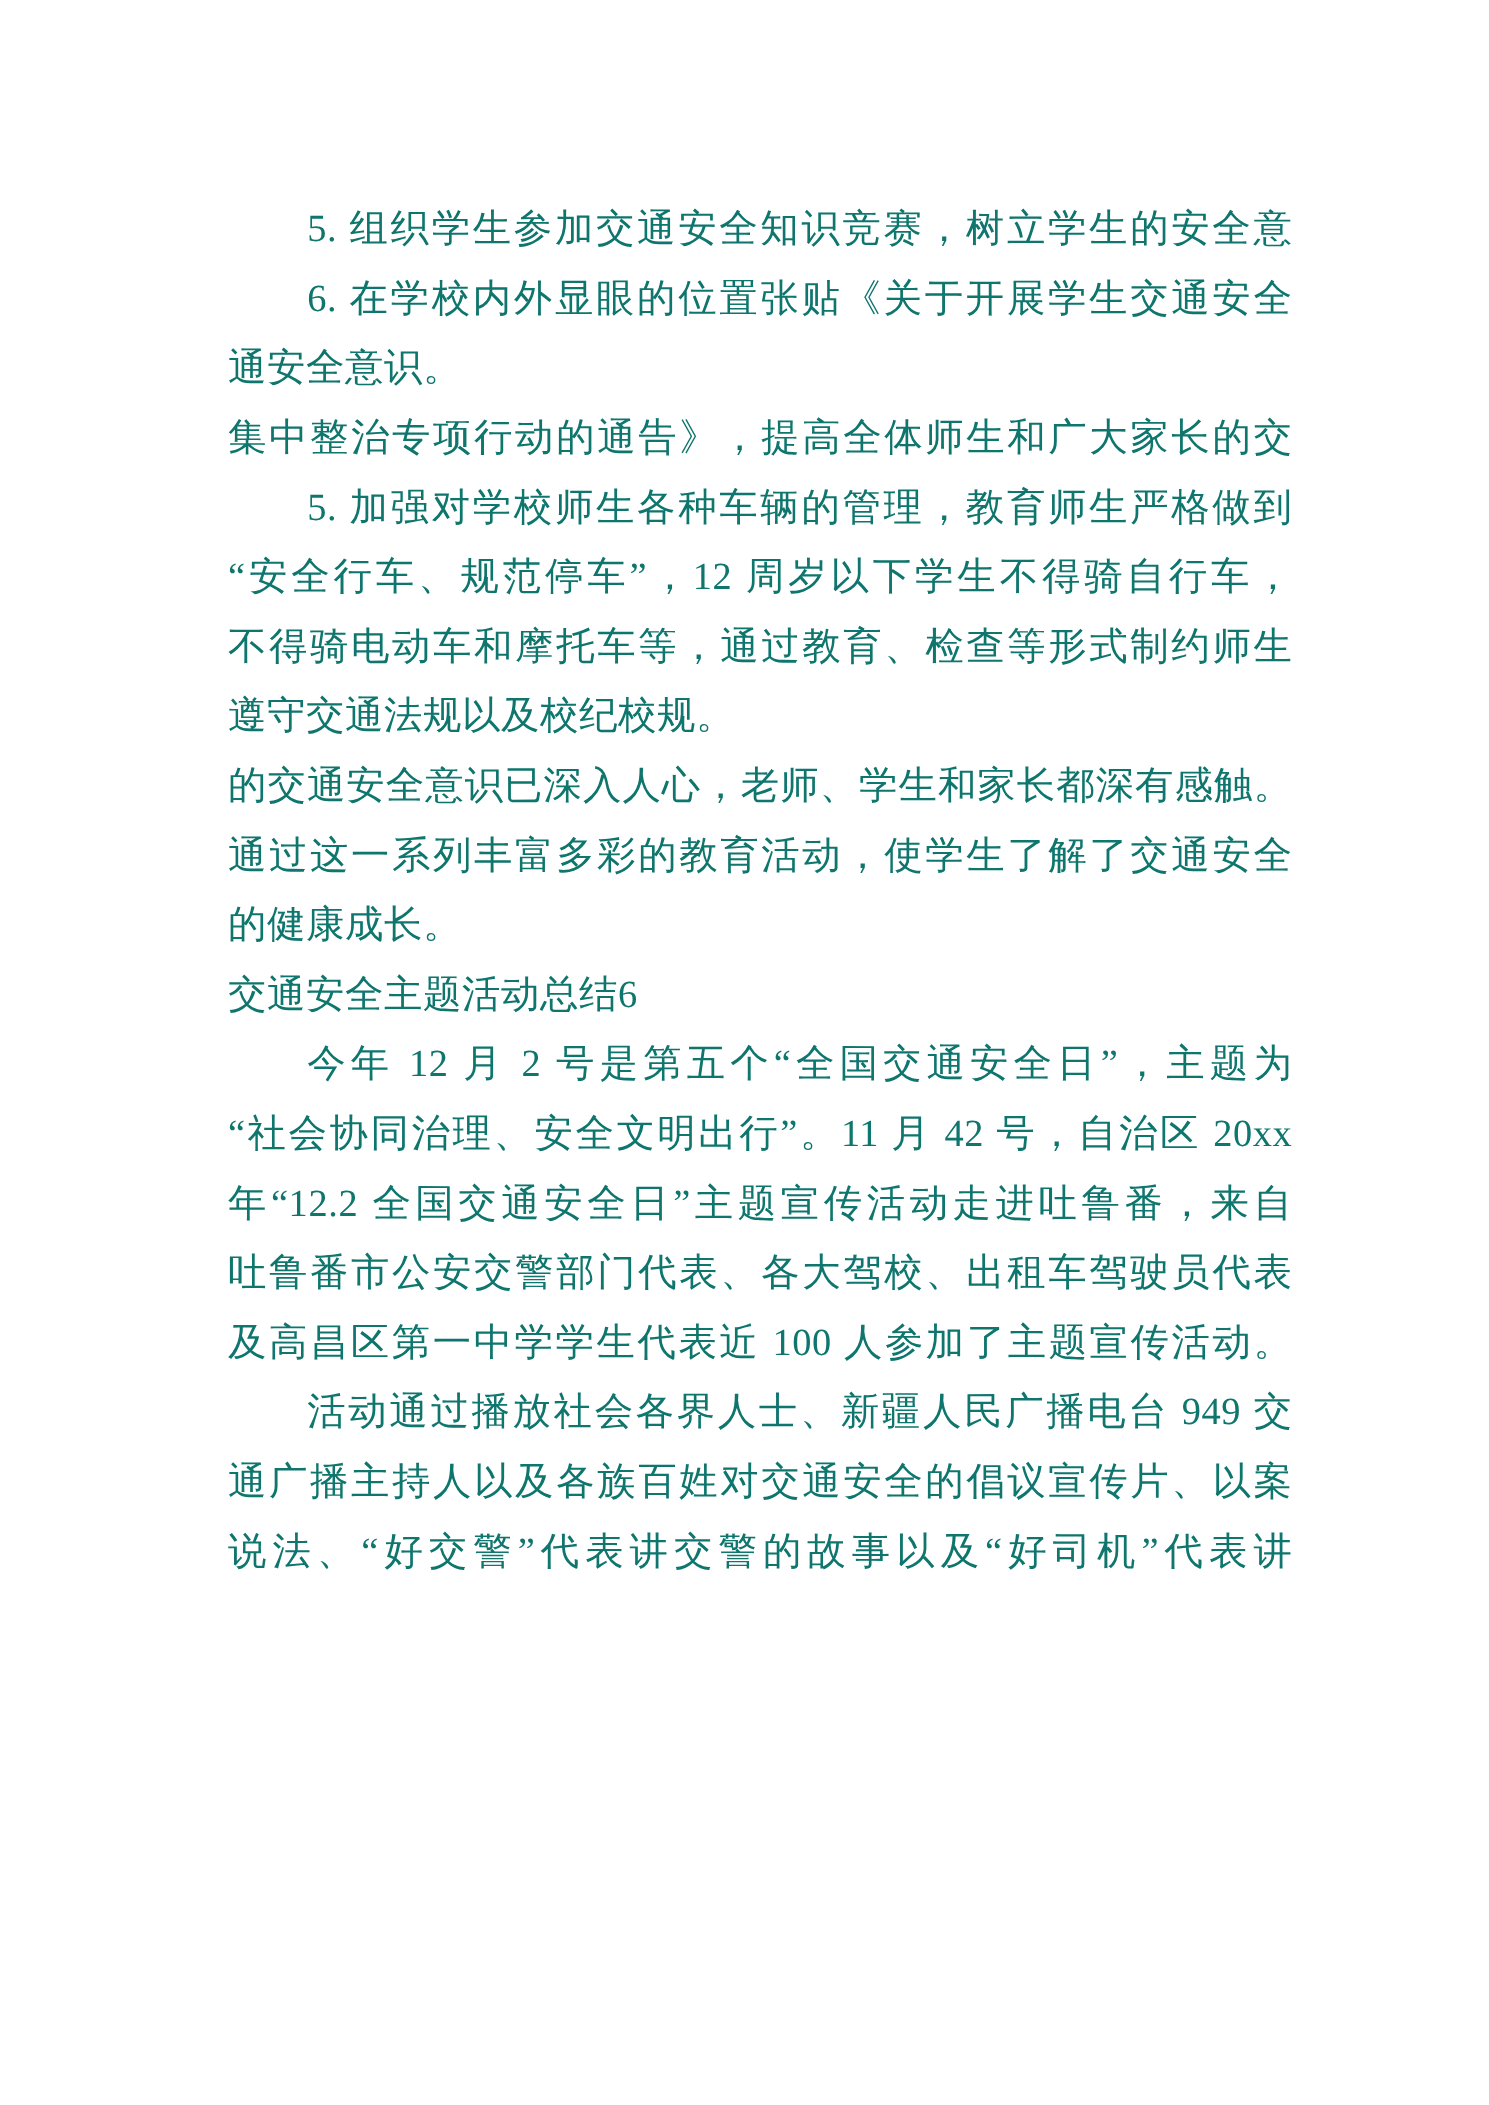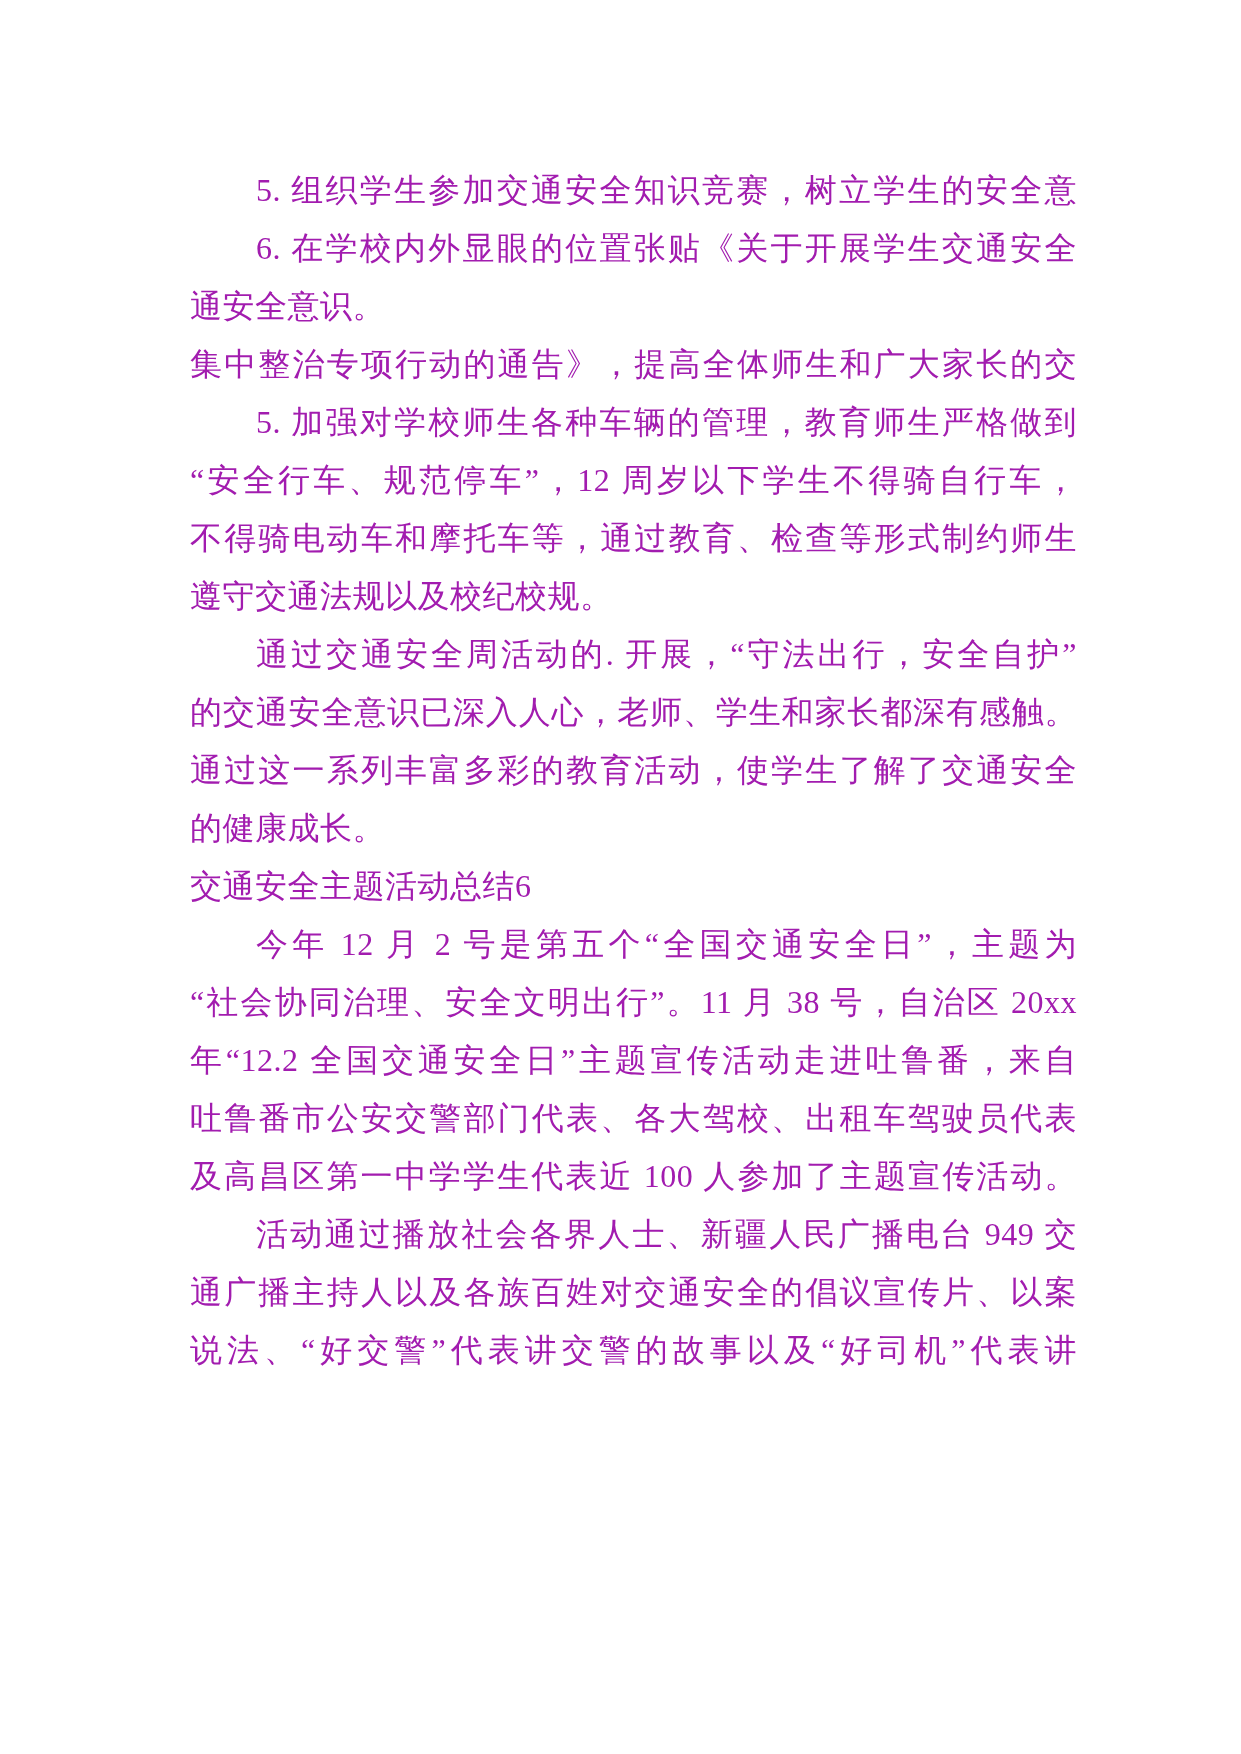--- a/index.html
+++ b/index.html
@@ -9,21 +9,21 @@
   }
   .page {
     position: relative;
     width: 1241px;
     height: 1754px;
     box-sizing: border-box;
     background: #ffffff;
     overflow: hidden;
     padding: 161px 164px 0 190px;
     font-family: "Liberation Serif", "DejaVu Serif", serif;
-    color: #a21caf;
+    color: #0f766e;
   }
   .textblock {
     width: 887px;
   }
   .ln {
     height: 58px;
     line-height: 58px;
     font-size: 32px;
     letter-spacing: 0.5px;
     overflow: hidden;
@@ -46,27 +46,26 @@
 <div class="page">
   <div class="textblock">
     <div class="ln j ind">5. 组织学生参加交通安全知识竞赛，树立学生的安全意</div>
     <div class="ln j ind">6. 在学校内外显眼的位置张贴《关于开展学生交通安全</div>
     <div class="ln">通安全意识。</div>
     <div class="ln j">集中整治专项行动的通告》，提高全体师生和广大家长的交</div>
     <div class="ln j ind">5. 加强对学校师生各种车辆的管理，教育师生严格做到</div>
     <div class="ln j">“安全行车、规范停车”，12 周岁以下学生不得骑自行车，</div>
     <div class="ln j">不得骑电动车和摩托车等，通过教育、检查等形式制约师生</div>
     <div class="ln">遵守交通法规以及校纪校规。</div>
-    <div class="ln j ind">通过交通安全周活动的. 开展，“守法出行，安全自护”</div>
     <div class="ln j">的交通安全意识已深入人心，老师、学生和家长都深有感触。</div>
     <div class="ln j">通过这一系列丰富多彩的教育活动，使学生了解了交通安全</div>
     <div class="ln">的健康成长。</div>
     <div class="ln">交通安全主题活动总结6</div>
     <div class="ln j ind">今年 12 月 2 号是第五个“全国交通安全日”，主题为</div>
-    <div class="ln j">“社会协同治理、安全文明出行”。11 月 38 号，自治区 20xx</div>
+    <div class="ln j">“社会协同治理、安全文明出行”。11 月 42 号，自治区 20xx</div>
     <div class="ln j">年“12.2 全国交通安全日”主题宣传活动走进吐鲁番，来自</div>
     <div class="ln j">吐鲁番市公安交警部门代表、各大驾校、出租车驾驶员代表</div>
     <div class="ln j">及高昌区第一中学学生代表近 100 人参加了主题宣传活动。</div>
     <div class="ln j ind">活动通过播放社会各界人士、新疆人民广播电台 949 交</div>
     <div class="ln j">通广播主持人以及各族百姓对交通安全的倡议宣传片、以案</div>
     <div class="ln j">说法、“好交警”代表讲交警的故事以及“好司机”代表讲</div>
   </div>
 </div>
 
 </body></html>

